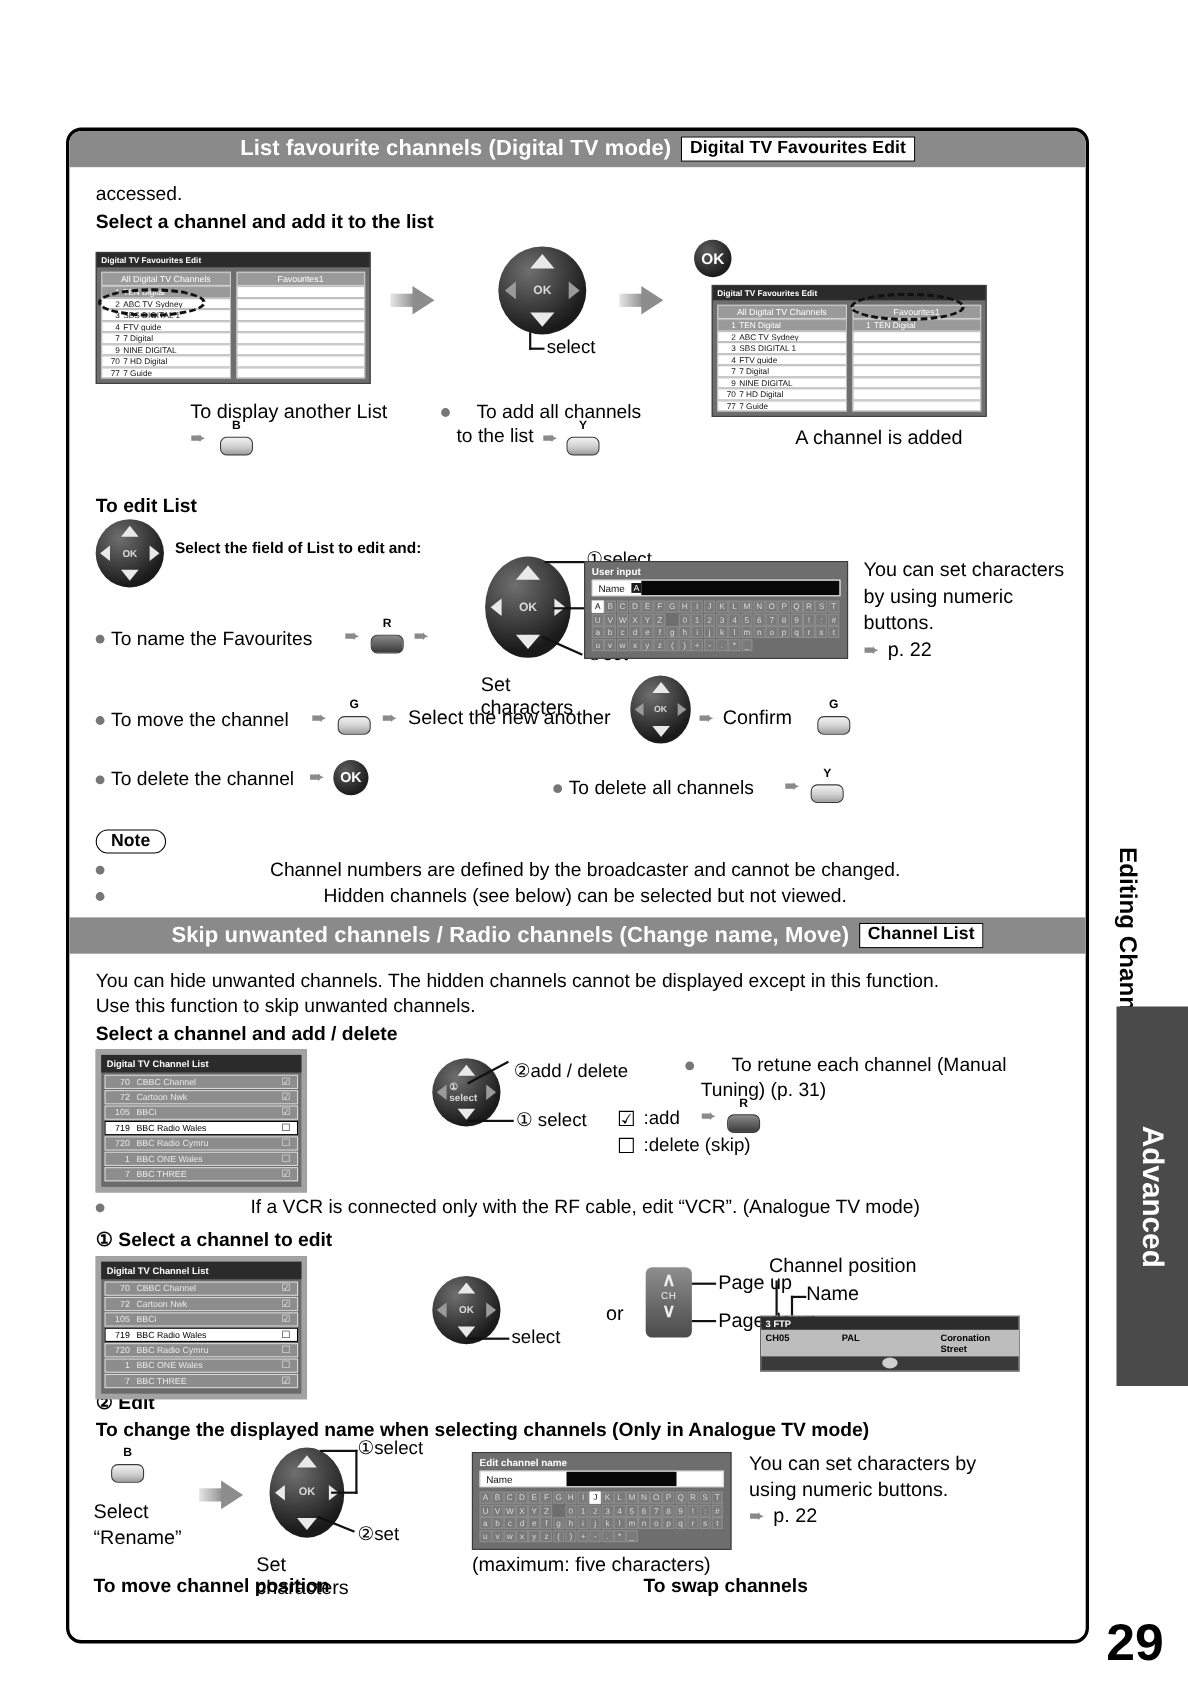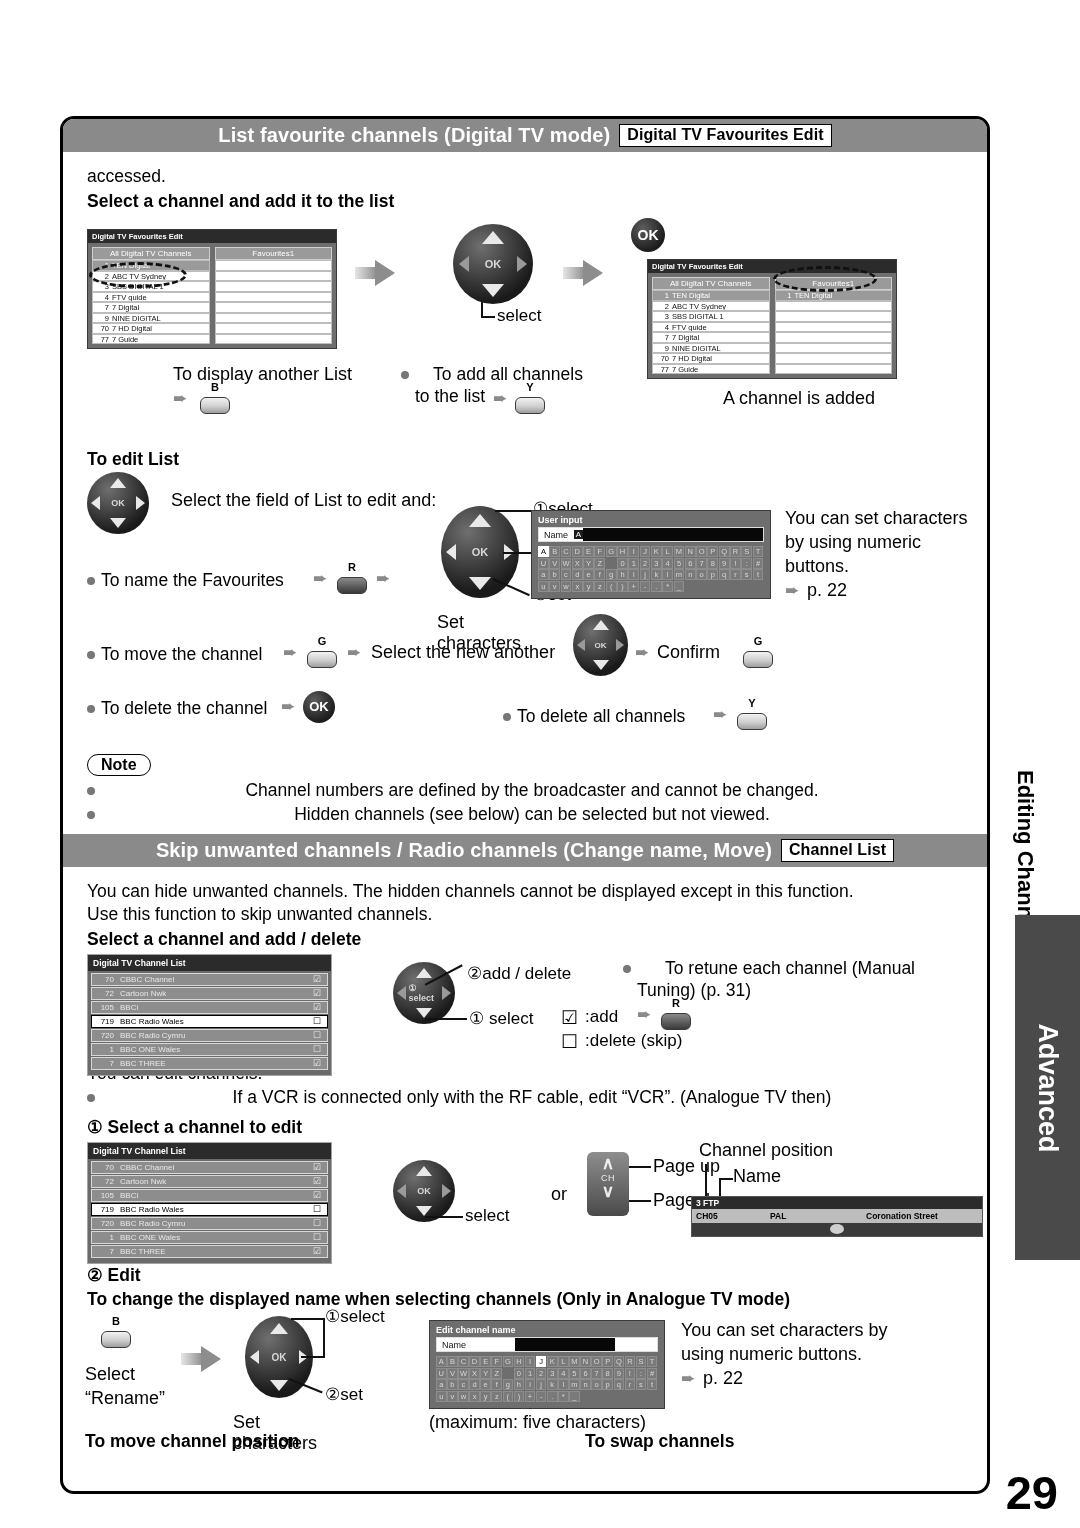--- a/index.html
+++ b/index.html
@@ -35,21 +35,21 @@
   .osd .cols { display:flex; gap:5px; padding:4px; }
   .osd .col { flex:1; }
   .osd .chd { background:#9a9a9a; color:#fff; text-align:center; font-size:8px;
               padding:1px 0; border:1px solid #cfcfcf; }
   .osd .row { background:#fff; color:#111; border:1px solid #bdbdbd; height:10.5px;
               padding-left:3px; font-size:7.5px; line-height:10px; white-space:nowrap; overflow:hidden; }
   .osd .row.sel { background:#9a9a9a; color:#fff; }
   .osd .row .n { display:inline-block; width:13px; text-align:right; margin-right:3px; }
 
   
-  .clist { background:#6b6b6b; border:1px solid #a3a3a3; width:245px; }
+  .clist { background:#6b6b6b; border:5px solid #a3a3a3; width:192px; }
   .clist .ttl { background:#2b2b2b; font-weight:bold; font-size:8.5px; color:#fff; padding:3px 5px; }
   .clist .rows { padding:2px 3px 4px; }
   .clist .r { display:flex; align-items:center; height:12.5px; margin-bottom:1.5px;
               background:#8d8d8d; color:#e8e8e8; border:1px solid #d8d8d8; font-size:8px; }
   .clist .r.hl { background:#fff; color:#000; border:1px solid #000; }
   .clist .r .num { width:28px; text-align:right; padding-right:6px; }
   .clist .r .nm { flex:1; }
   .clist .r .ck { width:20px; text-align:center; font-size:9px; }
 
   
@@ -121,21 +121,21 @@
   .chrock .lb { font-size:9px; letter-spacing:.5px; }
 
   
   .notetag { display:inline-block; border:1.5px solid #000; border-radius:11px;
              padding:1px 13px; font-weight:bold; font-size:16px; }
 
   
   .ellipse { position:absolute; border:3.5px dashed #111; border-radius:50%; }
 
   
-  .banner { width:292px; border:1px solid #555; }
+  .banner { width:236px; border:1px solid #555; }
   .banner .b1 { background:#2c2c2c; color:#fff; font-size:8.5px; font-weight:bold; padding:1px 4px; }
   .banner .b2 { background:#bdbdbd; color:#000; font-size:8.5px; display:flex; padding:2px 4px; font-weight:bold;}
   .banner .b3 { background:#3a3a3a; height:13px; position:relative; }
   .banner .b3 .ic { position:absolute; left:50%; top:1px; transform:translateX(-50%);
                     width:14px; height:10px; border-radius:50%; background:#cfcfcf; }
 
   
   .vert { position:absolute; writing-mode:vertical-rl; }
   .edch { left:1012px; top:770px; font-size:22px; font-weight:bold; }
   .advtab { position:absolute; left:1015px; top:915px; width:65px; height:345px;
@@ -277,21 +277,21 @@
     <div style="position:relative; height:250px;">
       <h3 style="position:absolute; left:24px; top:0;">To edit List</h3>
 
       <div class="pad4 small" style="position:absolute; left:24px; top:26px;">
         <i class="ar up" style="border-left-width:8px;border-right-width:8px;border-bottom-width:10px"></i>
         <i class="ar dn" style="border-left-width:8px;border-right-width:8px;border-top-width:10px"></i>
         <i class="ar lf" style="border-top-width:7px;border-bottom-width:7px;border-right-width:9px;border-right-color:#e9e9e9"></i>
         <i class="ar rg" style="border-top-width:7px;border-bottom-width:7px;border-left-width:9px;border-left-color:#e9e9e9"></i>
         <span class="ok" style="font-size:9px">OK</span>
       </div>
-      <div style="position:absolute; left:108px; top:44px; font-size:18px;">Select the field of List to edit and:</div>
+      <div style="position:absolute; left:96px; top:44px; font-size:14px;font-weight:bold;">Select the field of List to edit and:</div>
 
       <div class="bul" style="position:absolute; left:24px; top:122px;">To name the Favourites</div>
       <span class="sm-arrow" style="position:absolute; left:250px; top:124px;">➨</span>
       <span class="cbtn dark" style="position:absolute; left:272px; top:126px;">
         <span class="cap">R</span>
         <span class="pad"></span>
       </span>
       <span class="sm-arrow" style="position:absolute; left:313px; top:124px;">➨</span>
 
       <div style="position:absolute; left:378px; top:60px;">
@@ -534,21 +534,21 @@
       <div style="position:absolute; left:574px; top:26px; font-size:17.5px;">Tuning) (p. 31)</div>
       <span class="sm-arrow" style="position:absolute; left:574px; top:52px;">➨</span>
       <span class="cbtn dark" style="position:absolute; left:596px; top:54px;">
         <span class="cap">R</span>
         <span class="pad"></span>
       </span>
     </div>
 
     <div class="body" style="padding-top:0">
       <p class="t">You can edit channels.</p>
-      <div class="bul">If a VCR is connected only with the RF cable, edit “VCR”. (Analogue TV then)</div>
+      <div class="bul">If a VCR is connected only with the RF cable, edit “VCR”. (Analogue TV mode)</div>
       <h3 style="margin-top:8px;">① Select a channel to edit</h3>
     </div>
 
     <div style="position:relative; height:120px; margin-top:4px;">
       <div class="clist" style="position:absolute; left:24px; top:0;">
         <div class="ttl">Digital TV Channel List</div>
         <div class="rows" id="clist2">
             <div class="r">
               <span class="num">70</span>
               <span class="nm">CBBC Channel</span>

